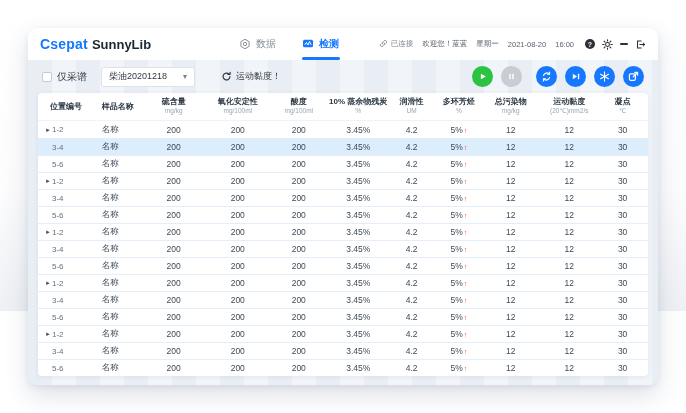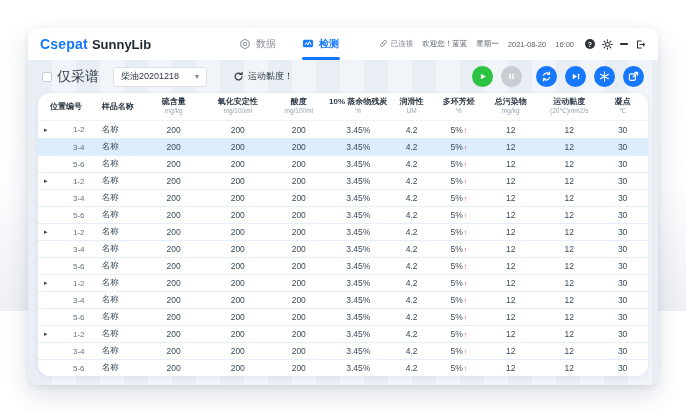--- a/index.html
+++ b/index.html
@@ -20,42 +20,42 @@
   .statusbar { margin-left:auto; display:flex; align-items:center; gap:9px; font-size:7.5px; color:#5a626c; white-space:nowrap; }
   .conn { display:flex; align-items:flex-start; gap:3px; color:#7a828c; }
   .winicons { display:flex; align-items:center; gap:7px; margin-left:2px; }
   .help-dot { width:10px; height:10px; border-radius:50%; background:#2c3138; color:#fff; font-size:7px; font-weight:bold; display:flex; align-items:center; justify-content:center; }
   .minbar { width:8px; height:2px; border-radius:1px; background:#2c3138; display:inline-block; }
   .icbtn { display:flex; align-items:center; justify-content:center; cursor:pointer; }
   
   .appbody { height:325px; background:repeating-linear-gradient(90deg,#e9edf4 0px,#e9edf4 24px,#f1f4f9 24px,#f1f4f9 48px); padding:0 10px; }
   
   .toolbar { height:33px; display:flex; align-items:center; padding:0 4px; }
-  .chk { display:flex; align-items:center; gap:5px; font-size:14px; color:#2f3943; cursor:pointer; }
+  .chk { display:flex; align-items:center; gap:5px; font-size:10px; color:#2f3943; cursor:pointer; }
   .chk .box { width:10px; height:10px; border:1px solid #c7ccd4; background:#fff; border-radius:2px; }
   .select { margin-left:14px; width:94px; height:20px; background:#fff; border:1px solid #dde2e9; border-radius:3px;
             display:flex; align-items:center; justify-content:space-between; padding:0 7px; font-size:9px; color:#2f3943; cursor:pointer; }
   .select .caret { color:#7a828c; font-size:8px; }
   .reset { margin-left:26px; display:flex; align-items:center; gap:4px; font-size:9px; color:#2f3943; }
   .actions { margin-left:auto; display:flex; align-items:center; gap:8px; }
   .abtn { width:21px; height:21px; border-radius:50%; display:flex; align-items:center; justify-content:center; cursor:pointer; border:none; }
   .abtn.gap { margin-left:6px; }
   
-  .card { background:#fff; border-radius:12px; height:283px; overflow:hidden; box-shadow:0 1px 5px rgba(50,80,140,.08); }
+  .card { background:#fff; border-radius:4px; height:283px; overflow:hidden; box-shadow:0 1px 5px rgba(50,80,140,.08); }
   .grid-cols { display:grid; grid-template-columns:8.5% 8.5% 10.5% 10.5% 9.5% 10% 7.5% 8% 9% 10.2% 7.3%; }
   .thead { height:28px; align-items:center; border-bottom:1px solid #eef3f9; }
   .th { text-align:center; display:flex; flex-direction:column; justify-content:center; line-height:1.25; }
   .th-label { font-size:8px; font-weight:bold; color:#2e3a47; }
   .th-unit { font-size:6.5px; color:#9aa6b2; }
   .th:nth-child(1), .th:nth-child(2) { text-align:left; padding-left:12px; align-items:flex-start; }
   .tr { height:17px; align-items:center; border-top:1px solid #e2eefa; font-size:8.5px; color:#3d4a57; cursor:default; }
   .tr:first-child { border-top:none; }
   .tr.selected { background:#dcedfc; }
   .td { text-align:center; }
-  .td.pos { text-align:left; padding-left:6px; color:#66707d; font-size:8px; display:flex; align-items:center;gap:21px; }
+  .td.pos { text-align:center; padding-left:6px; color:#66707d; font-size:8px; display:flex; align-items:center; }
   .td.pos .expand { display:inline-block; width:8px; font-size:7px; color:#444c55; }
   .td.name { text-align:left; padding-left:12px; }
   .up { color:#e23c39; font-size:7px; margin-left:1px; }
   svg { display:block; }
 </style>
 </head>
 <body>
 
 <div class="stage">
   <div class="window">

